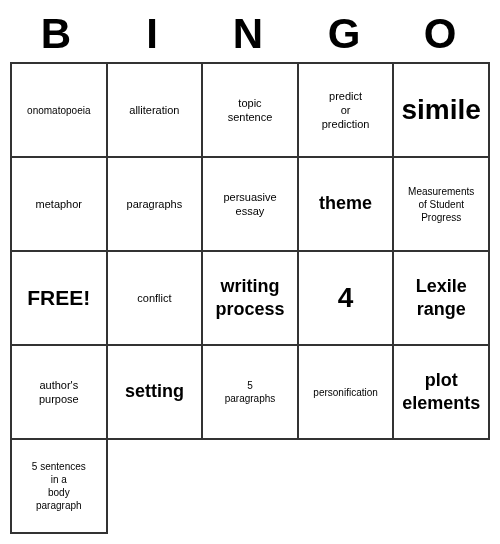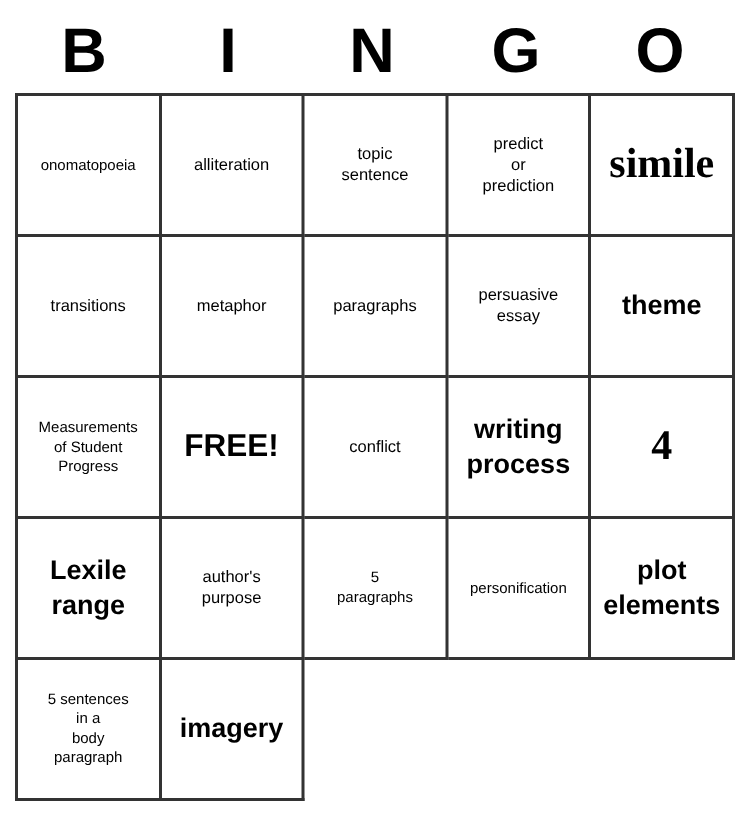--- a/index.html
+++ b/index.html
@@ -67,21 +67,20 @@
       font-weight: bold;
     }
 
     .cell-text.small {
       font-size: 10px;
     }
 
     .cell-text.xlarge {
       font-size: 28px;
       font-weight: bold;
-      font-family: Liberation Serif, serif;
     }
 
     .free-space {
       font-size: 21px;
       font-weight: bold;
     }
   </style>
 </head>
 <body>
 
@@ -103,23 +102,20 @@
     <div class="bingo-cell">
       <span class="cell-text">topic<br>sentence</span>
     </div>
     <div class="bingo-cell">
       <span class="cell-text">predict<br>or<br>prediction</span>
     </div>
     <div class="bingo-cell">
       <span class="cell-text xlarge">simile</span>
     </div>
     <div class="bingo-cell">
-      <span class="cell-text">transitions</span>
-    </div>
-    <div class="bingo-cell">
       <span class="cell-text">metaphor</span>
     </div>
     <div class="bingo-cell">
       <span class="cell-text">paragraphs</span>
     </div>
     <div class="bingo-cell">
       <span class="cell-text">persuasive<br>essay</span>
     </div>
     <div class="bingo-cell">
       <span class="cell-text medium">theme</span>
@@ -139,27 +135,27 @@
     <div class="bingo-cell">
       <span class="cell-text xlarge">4</span>
     </div>
     <div class="bingo-cell">
       <span class="cell-text medium">Lexile<br>range</span>
     </div>
     <div class="bingo-cell">
       <span class="cell-text">author's<br>purpose</span>
     </div>
     <div class="bingo-cell">
+      <span class="cell-text medium">setting</span>
+    </div>
+    <div class="bingo-cell">
       <span class="cell-text small">5<br>paragraphs</span>
     </div>
     <div class="bingo-cell">
       <span class="cell-text small">personification</span>
     </div>
     <div class="bingo-cell">
       <span class="cell-text medium">plot<br>elements</span>
     </div>
     <div class="bingo-cell">
       <span class="cell-text small">5 sentences<br>in a<br>body<br>paragraph</span>
     </div>
-    <div class="bingo-cell">
-      <span class="cell-text medium">imagery</span>
-    </div>
   </div>
 
 </body></html>

